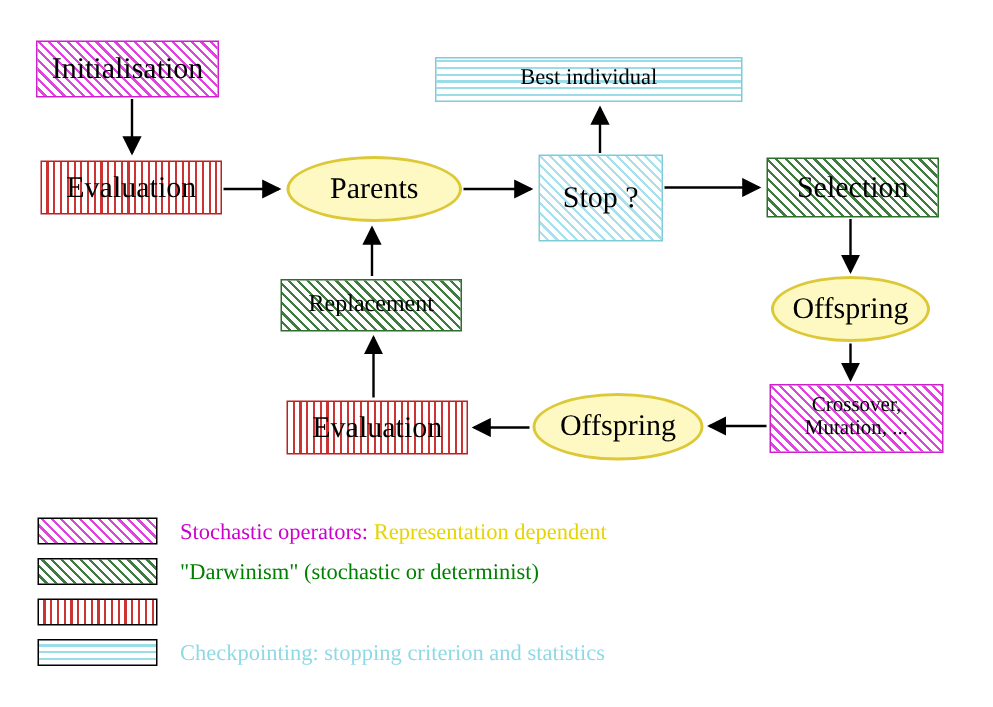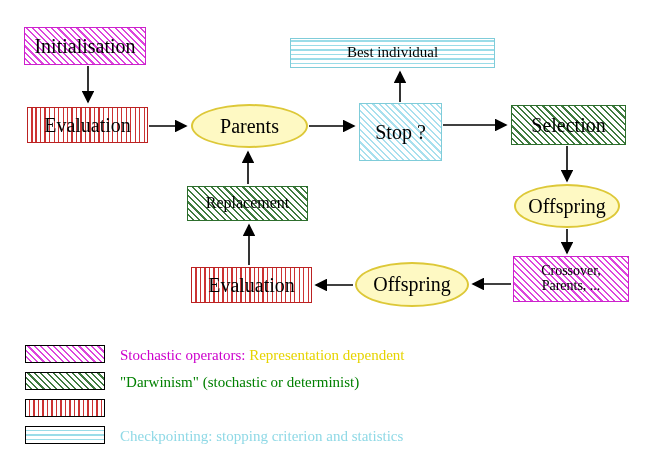--- a/index.html
+++ b/index.html
@@ -105,21 +105,21 @@
 
   <div class="node box h-green" style="left:511px; top:105px; width:115px; height:40px;">Selection</div>
 
   <div class="node box h-green" style="left:187px; top:186px; width:121px; height:35px; font-size:16px;">Replacement</div>
 
 
   <div class="node ellipse" style="left:514px; top:184px; width:106px; height:44px;">Offspring</div>
 
   <div class="node box h-magenta small-label" style="left:513px; top:256px; width:116px; height:46px;">
     <div>Crossover,</div>
-    <div>Parents, ...</div>
+    <div>Mutation, ...</div>
   </div>
 
   <div class="node ellipse" style="left:355px; top:262px; width:114px; height:45px;">Offspring</div>
 
   <div class="node box h-redv" style="left:191px; top:267px; width:121px; height:36px;">Evaluation</div>
 
   <div class="legend-swatch h-magenta" style="top:345px;"></div>
   <div class="legend-text" style="top:347px;">
     <span class="c-magenta">Stochastic operators:</span>
     <span class="c-yellow">Representation dependent</span>

